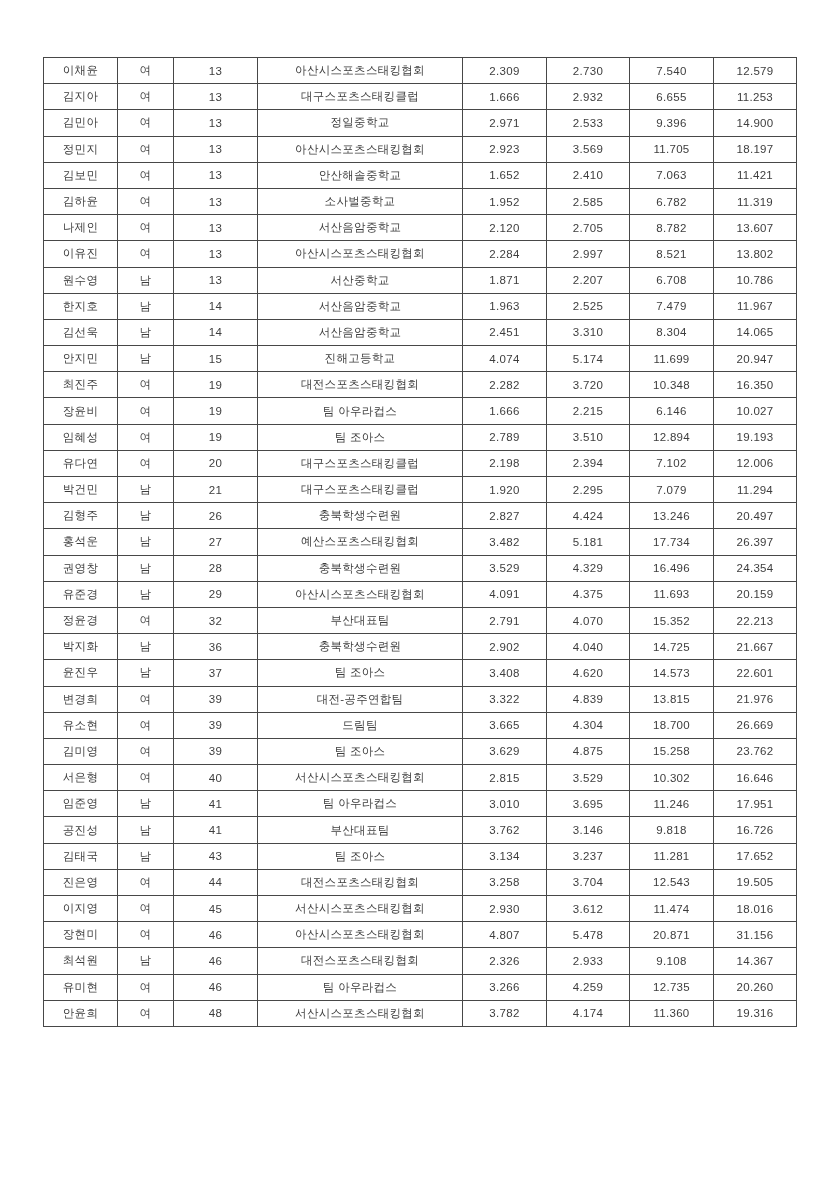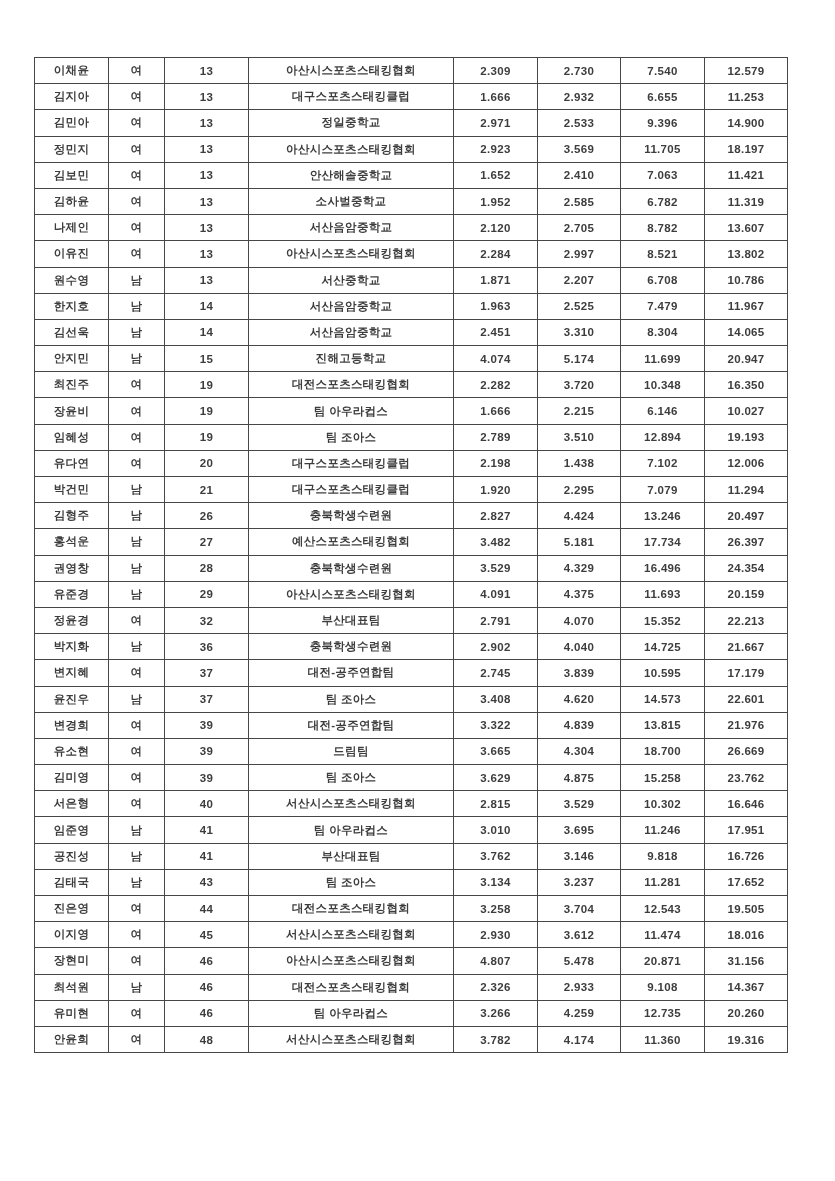--- a/index.html
+++ b/index.html
@@ -10,27 +10,26 @@
   }
   .page {
     position: relative;
     width: 835px;
     height: 1181px;
     background: #ffffff;
     overflow: hidden;
   }
   table.results {
     position: absolute;
-    left: 34px;
+    left: 43px;
     top: 57px;
     width: 753px;
     border-collapse: collapse;
     table-layout: fixed;
     background: #ffffff;
-    font-weight: bold;
   }
   table.results td {
     border: 1px solid #474747;
     height: 25.2px;
     padding: 0;
     text-align: center;
     vertical-align: middle;
     font-size: 11.5px;
     letter-spacing: 0.3px;
     color: #3d3d3d;
@@ -214,21 +213,21 @@
           <td>3.510</td>
           <td>12.894</td>
           <td>19.193</td>
         </tr>
         <tr>
           <td>유다연</td>
           <td>여</td>
           <td>20</td>
           <td>대구스포츠스태킹클럽</td>
           <td>2.198</td>
-          <td>1.438</td>
+          <td>2.394</td>
           <td>7.102</td>
           <td>12.006</td>
         </tr>
         <tr>
           <td>박건민</td>
           <td>남</td>
           <td>21</td>
           <td>대구스포츠스태킹클럽</td>
           <td>1.920</td>
           <td>2.295</td>
@@ -289,30 +288,20 @@
           <td>박지화</td>
           <td>남</td>
           <td>36</td>
           <td>충북학생수련원</td>
           <td>2.902</td>
           <td>4.040</td>
           <td>14.725</td>
           <td>21.667</td>
         </tr>
         <tr>
-          <td>변지혜</td>
-          <td>여</td>
-          <td>37</td>
-          <td>대전-공주연합팀</td>
-          <td>2.745</td>
-          <td>3.839</td>
-          <td>10.595</td>
-          <td>17.179</td>
-        </tr>
-        <tr>
           <td>윤진우</td>
           <td>남</td>
           <td>37</td>
           <td>팀 조아스</td>
           <td>3.408</td>
           <td>4.620</td>
           <td>14.573</td>
           <td>22.601</td>
         </tr>
         <tr>

